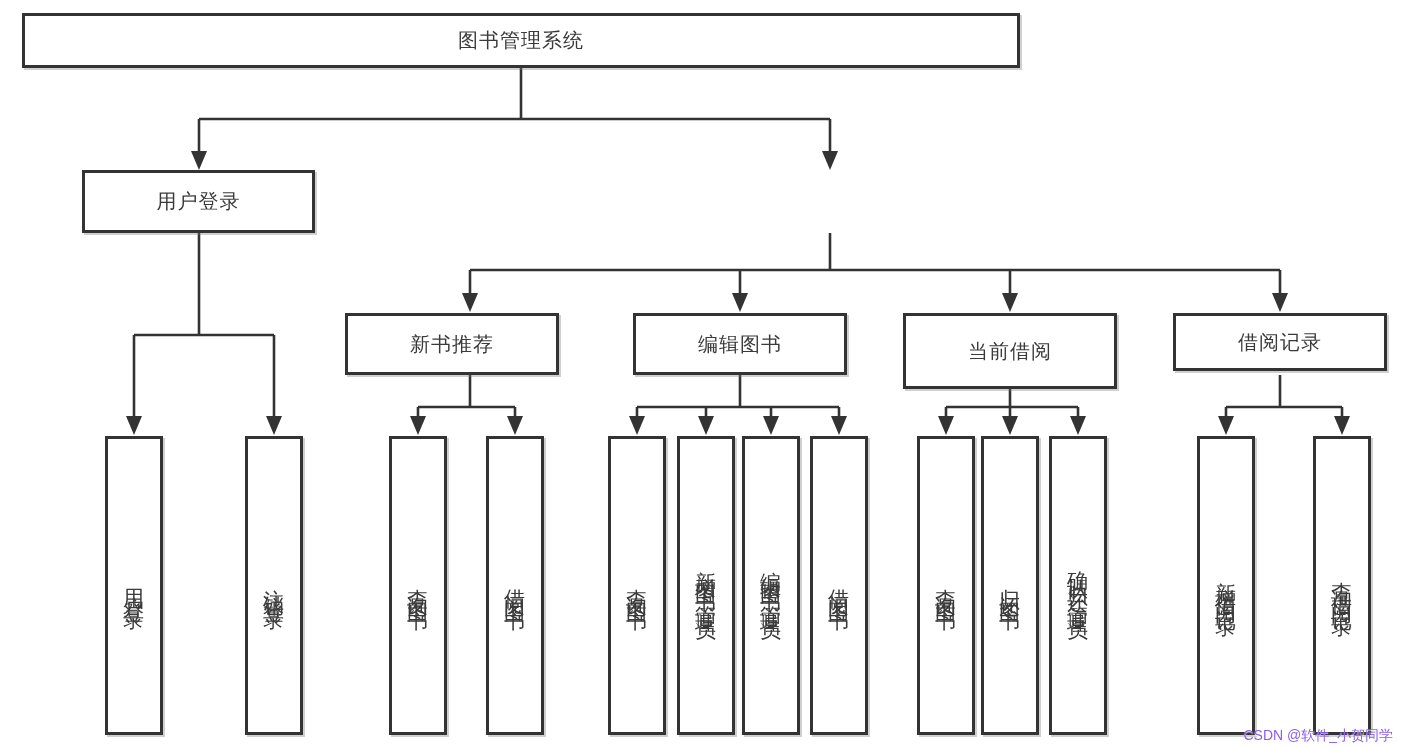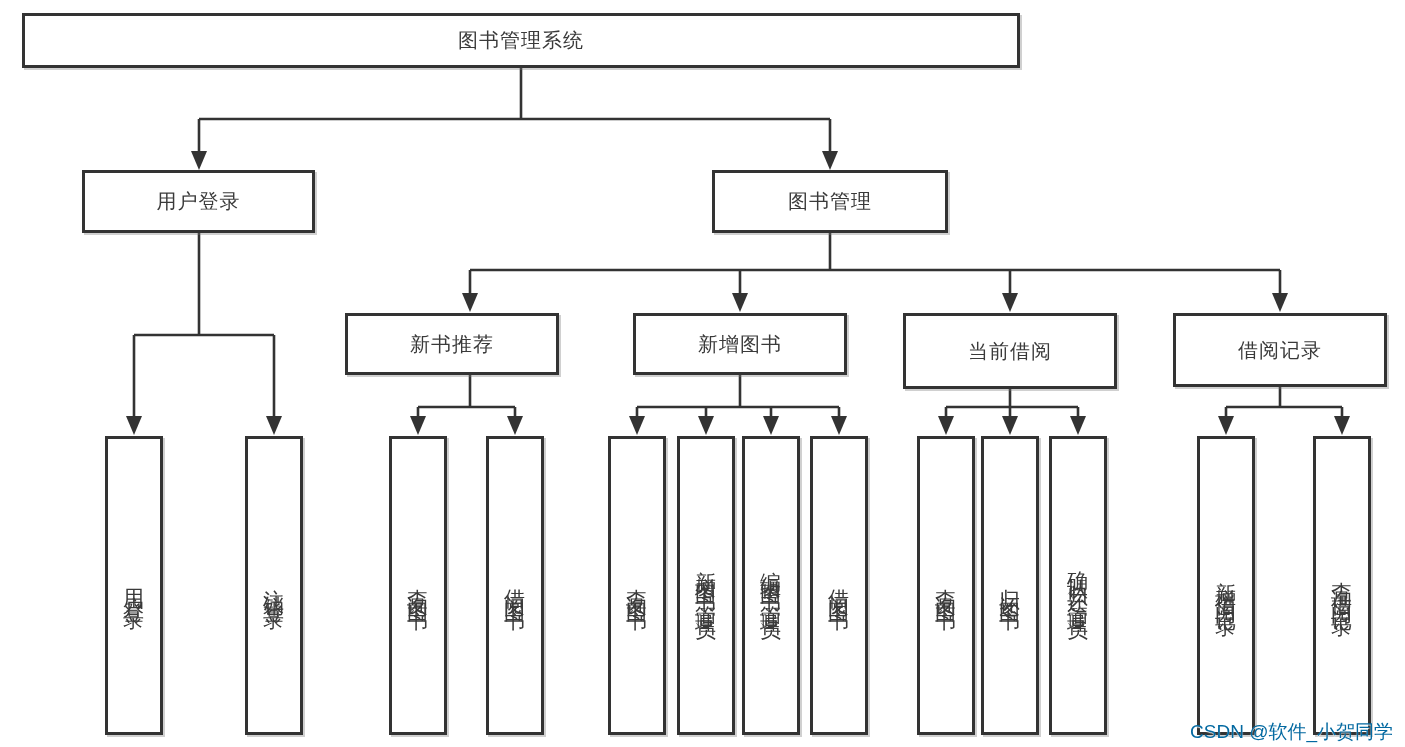--- a/index.html
+++ b/index.html
@@ -44,22 +44,22 @@
     text-orientation: mixed;
     font-size: 21px;
     letter-spacing: 7px;
     line-height: 1;
     white-space: nowrap;
   }
   .watermark {
     position: absolute;
     right: 12px;
     bottom: 2px;
-    font-size: 19px;
-    color: #0369a1;
+    font-size: 14px;
+    color: #8b5cf6;
     text-shadow: 0 1px 1px rgba(255,255,255,0.9);
     z-index: 5;
     white-space: nowrap;
   }
 </style>
 </head>
 <body>
 
 <div class="canvas">
 
@@ -132,34 +132,31 @@
     </g>
   </svg>
 
   <div class="box hbox" style="left:22px; top:13px; width:998px; height:55px;">
     <span class="label">图书管理系统</span>
   </div>
 
   <div class="box hbox" style="left:82px; top:170px; width:233px; height:63px;">
     <span class="label">用户登录</span>
   </div>
-  <div class="box hbox" style="left:712px; top:170px; width:236px; height:63px;">
-    <span class="label">图书管理</span>
-  </div>
 
   <div class="box hbox" style="left:345px; top:313px; width:214px; height:62px;">
     <span class="label">新书推荐</span>
   </div>
   <div class="box hbox" style="left:633px; top:313px; width:214px; height:62px;">
-    <span class="label">新增图书</span>
+    <span class="label">编辑图书</span>
   </div>
   <div class="box hbox" style="left:903px; top:313px; width:214px; height:76px;">
     <span class="label">当前借阅</span>
   </div>
-  <div class="box hbox" style="left:1173px; top:313px; width:214px; height:74px;">
+  <div class="box hbox" style="left:1173px; top:313px; width:214px; height:58px;">
     <span class="label">借阅记录</span>
   </div>
 
   <div class="box vbox" style="left:105px; top:436px; width:58px; height:299px;">
     <span class="label">用户登录</span>
   </div>
   <div class="box vbox" style="left:245px; top:436px; width:58px; height:299px;">
     <span class="label">注销登录</span>
   </div>
 

